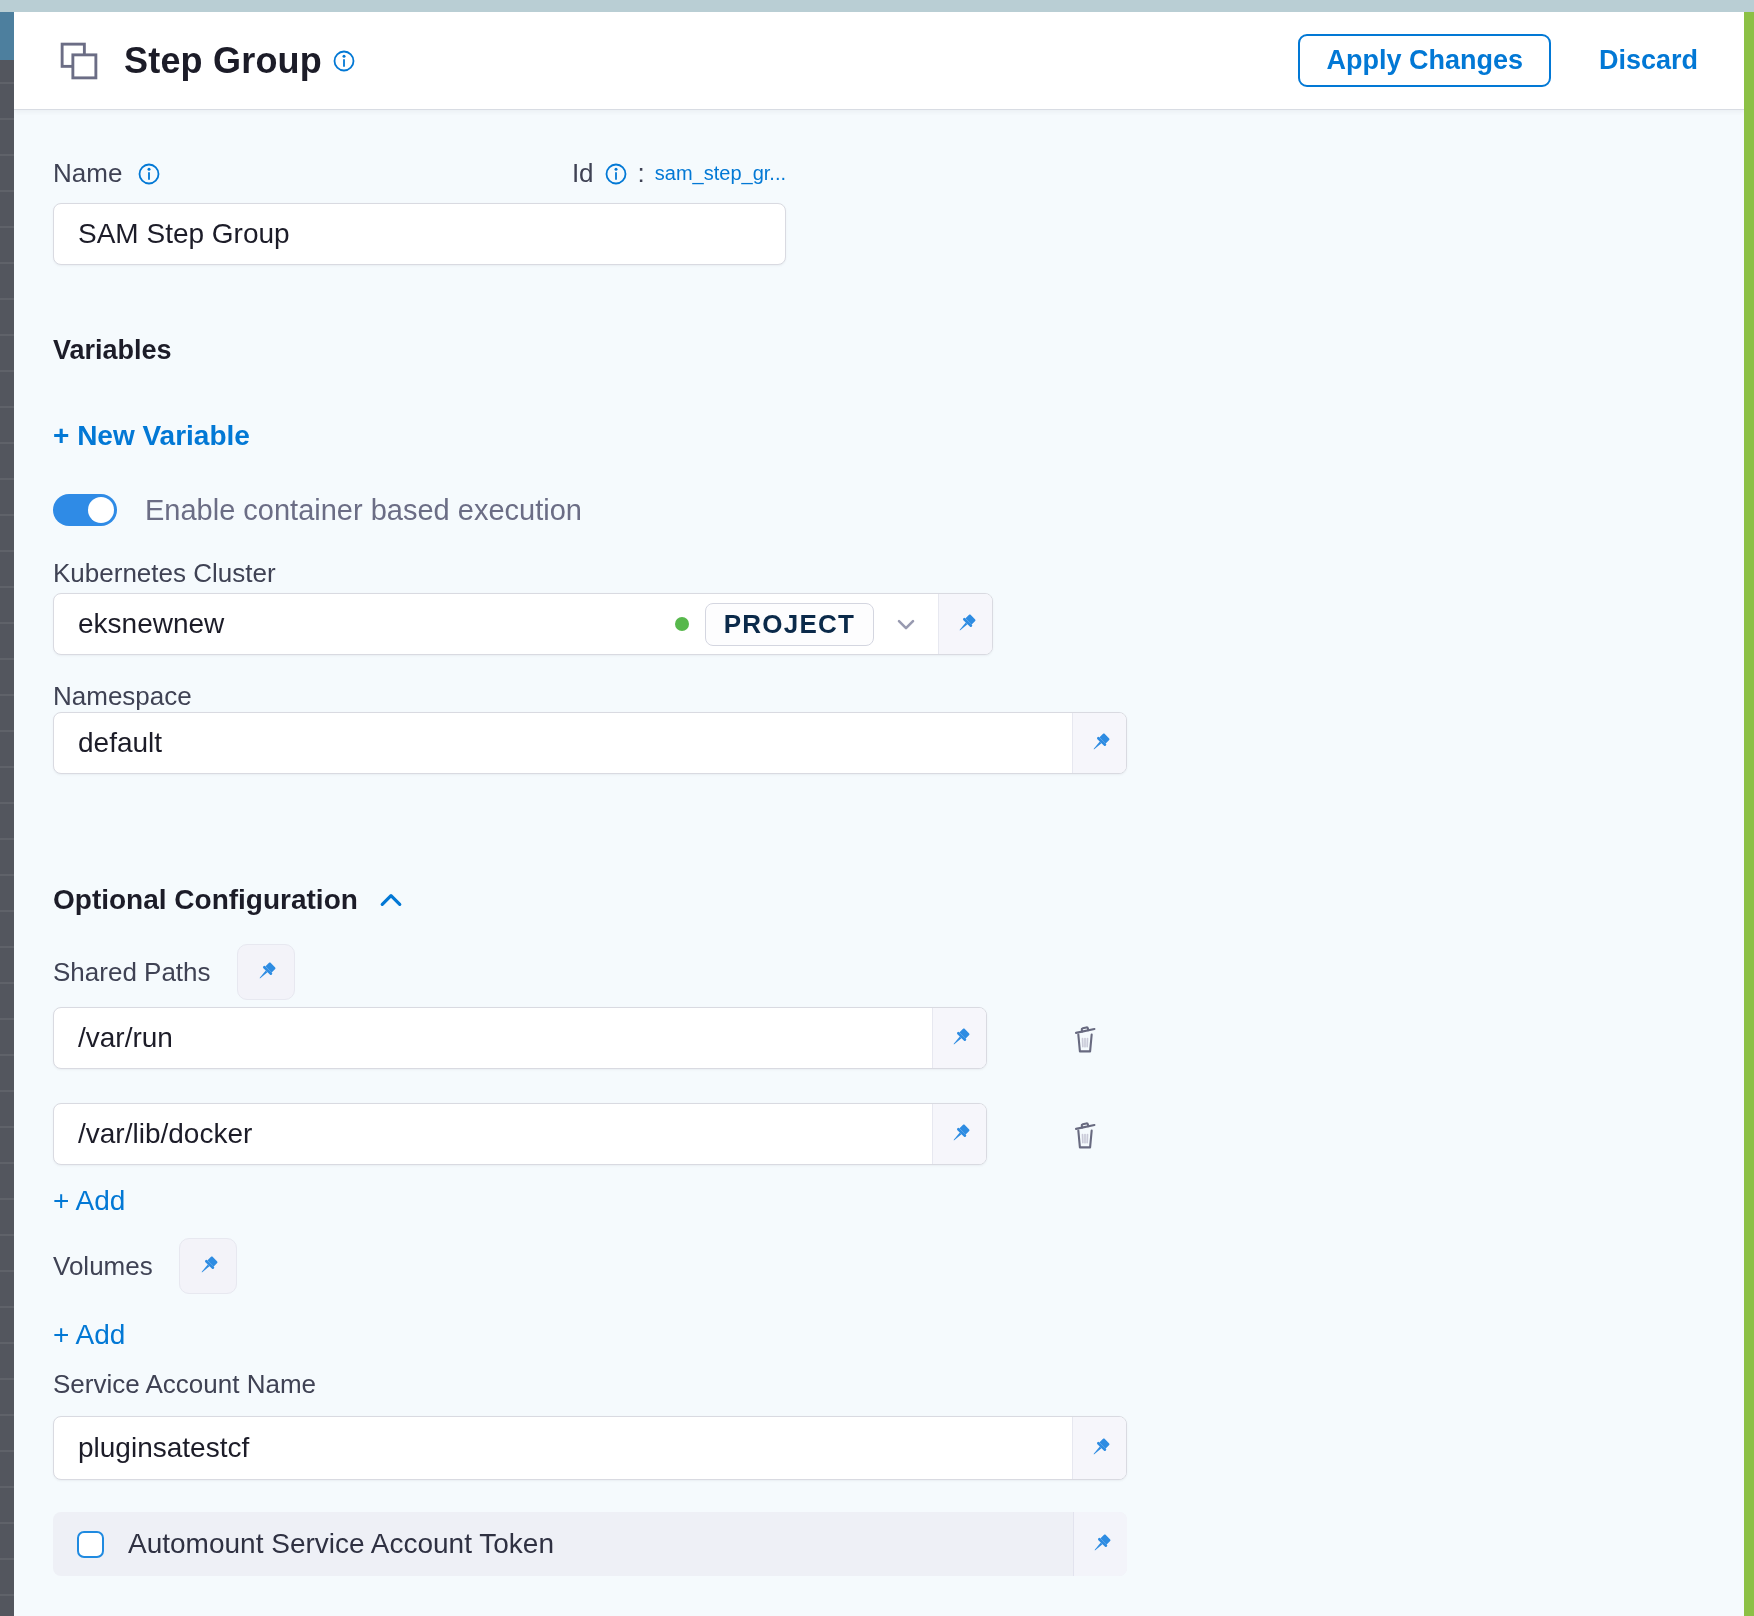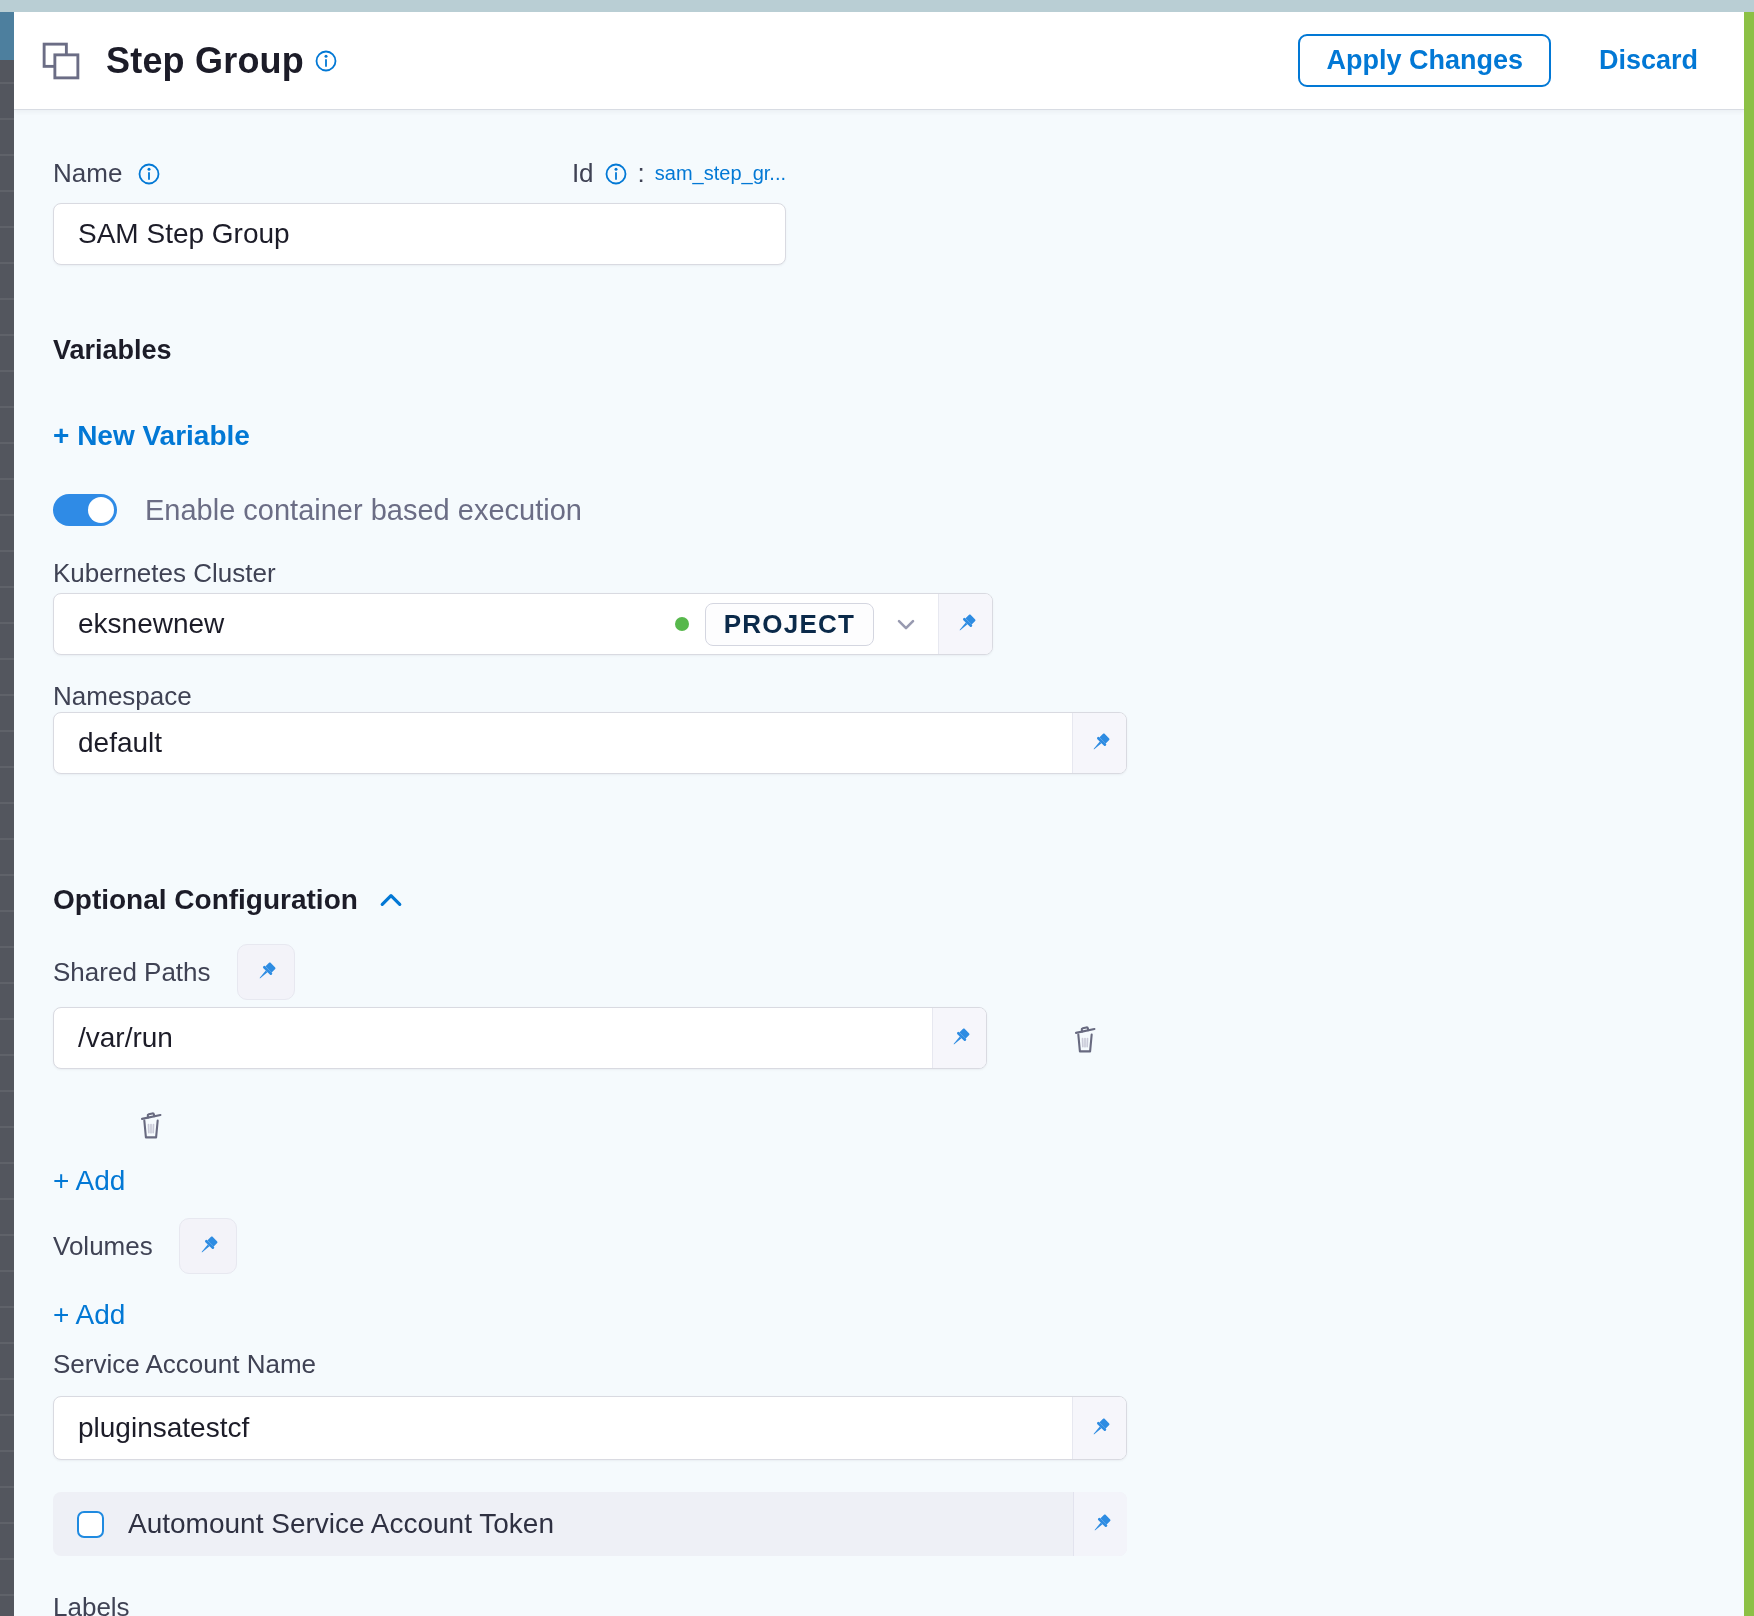--- a/index.html
+++ b/index.html
@@ -10,21 +10,21 @@
   
   .topbar { position:absolute; left:0; top:0; width:100%; height:12px; background:#b9ced4; z-index:6; }
   .left-strip { position:absolute; left:0; top:12px; bottom:0; width:14px; background:#53565e; z-index:5;
     background-image:repeating-linear-gradient(180deg, transparent 0 34px, rgba(255,255,255,.07) 34px 36px); }
   .left-strip-top { position:absolute; left:0; top:0; width:14px; height:48px; background:#4d7f9e; }
   .right-strip { position:absolute; right:0; top:12px; bottom:0; width:10px; background:#8cc045; z-index:5; }
 
   
   .panel { position:absolute; left:14px; top:12px; right:10px; bottom:0; display:flex; flex-direction:column; background:#f5fafd; }
   .panel-header { flex:none; height:98px; background:#fff; border-bottom:1px solid #d8dce3;
-    box-shadow:0 2px 4px rgba(96,97,112,.07); display:flex; align-items:center; padding:0 46px 0 24px; z-index:2; }
+    box-shadow:0 2px 4px rgba(96,97,112,.07); display:flex; align-items:center; padding:0 46px 0 42px; z-index:2; }
   .panel-title { font-size:36px; font-weight:700; color:#1c1c28; margin-left:22px; letter-spacing:.2px; }
   .hspacer { flex:1; }
   .apply-btn { background:#fff; border:2px solid #0278d5; color:#0278d5; border-radius:9px;
     font-family:inherit; font-size:27px; font-weight:600; padding:9px 26px; cursor:pointer; }
   .discard-link { color:#0278d5; font-size:27px; font-weight:600; margin-left:48px; cursor:pointer; }
 
   .panel-body { flex:1; padding-left:39px; overflow:hidden; }
 
   
   .field-label { font-size:26px; font-weight:500; color:#3f4254; }
@@ -270,20 +270,32 @@
     <g stroke="#c9cad8" stroke-width="1.3" stroke-linecap="round" fill="none">
       <path d="M10.1 13.4l.25 6.2"></path>
                 <path d="M12 13.4v6.2"></path>
                 <path d="M13.9 13.4l-.25 6.2"></path>
     </g>
   </svg>
 </button>
       </div>
 
       <div class="path-row path-row-2">
+        <div class="shell path-shell">
+          <input class="bare" type="text" value="/var/lib/docker" style="">
+          <div class="pin-cell">
+  <svg viewBox="0 0 24 24" width="26" height="26" aria-hidden="true">
+    <g transform="rotate(45 12 12)" fill="#2e8ce2">
+      <path d="M9 3h6c.55 0 1 .45 1 1v4.6H8V4c0-.55.45-1 1-1z"></path>
+      <rect x="6.5" y="8.6" width="11" height="2.6" rx="1.3"></rect>
+      <path d="M10.9 11.2h2.2l-.8 8.6c-.06.55-.54.55-.6 0z"></path>
+    </g>
+  </svg>
+</div>
+        </div>
         <button class="trash-btn">
   <svg viewBox="0 0 24 26" width="32" height="34" aria-hidden="true">
     <g fill="none" stroke="#686a80" stroke-width="1.6" stroke-linecap="round" stroke-linejoin="round">
       <g transform="rotate(-12 12 6.8)">
         <path d="M4.8 7.6h14.4"></path>
         <path d="M9.6 7.6V6.2c0-.6.45-1 1-1h2.8c.55 0 1 .4 1 1v1.4"></path>
       </g>
       <path d="M6.9 10.4L8.1 23.2h7.8l1.2-12.8"></path>
     </g>
     <g stroke="#c9cad8" stroke-width="1.3" stroke-linecap="round" fill="none">

